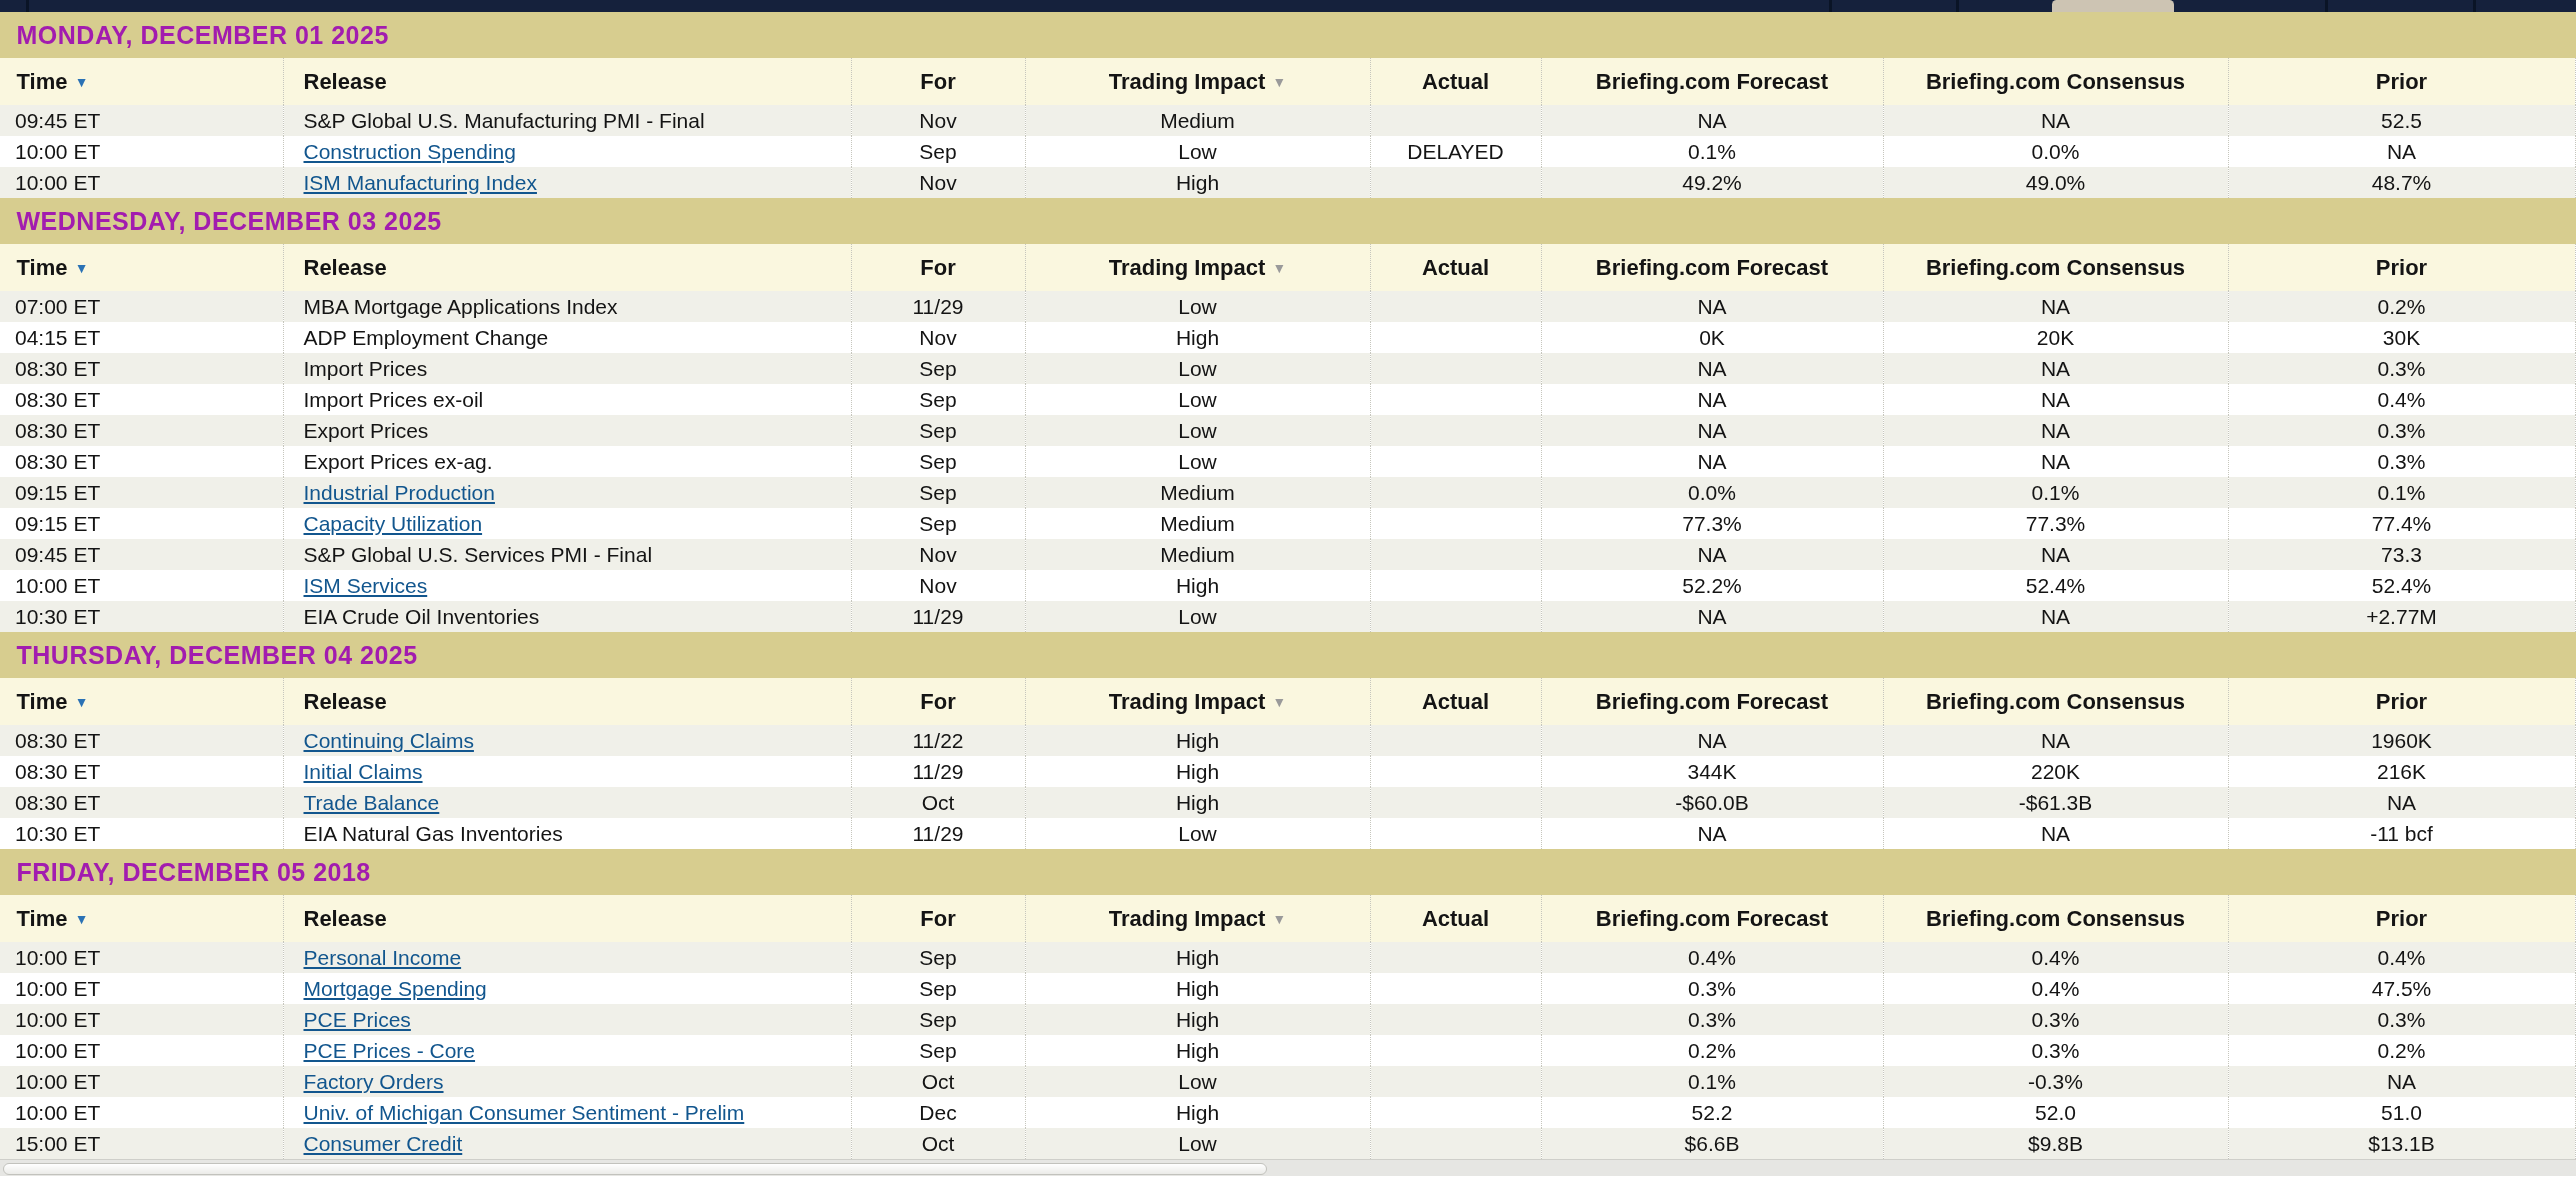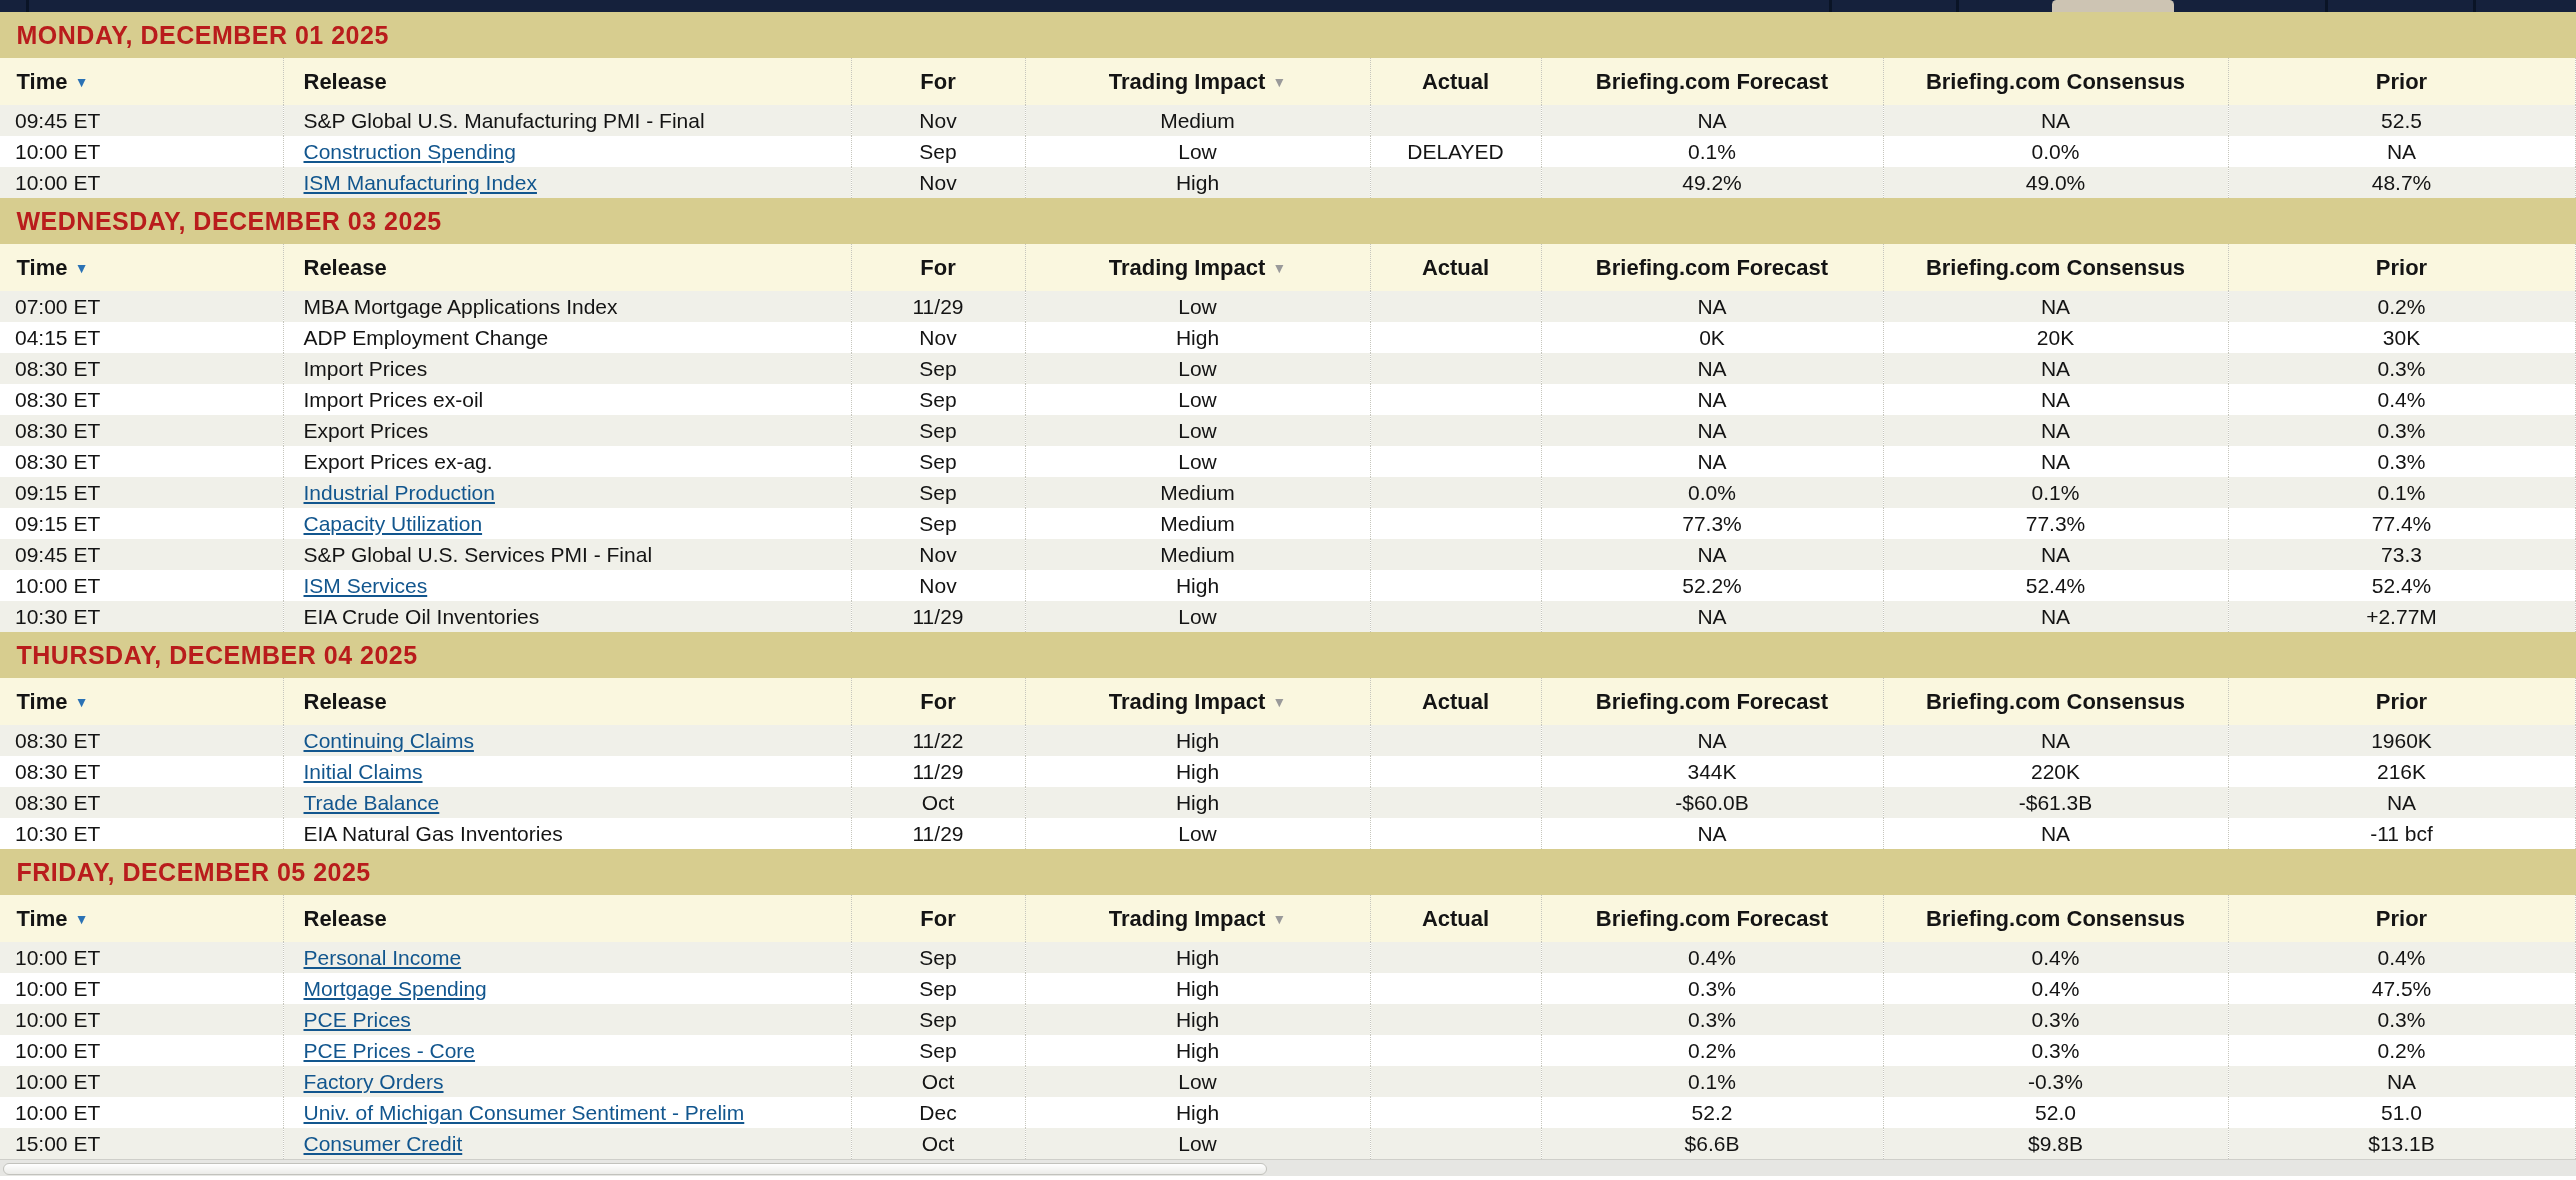--- a/index.html
+++ b/index.html
@@ -22,21 +22,21 @@
   }
   
   .topbar{position:relative;height:12px;background:var(--topbar);}
   .tab-sep{position:absolute;top:0;width:2.8px;height:12px;background:#0a1426;}
   .s1{left:26px;}.s2{left:1829px;}.s3{left:1956px;}.s4{left:2325px;}.s5{left:2473px;}
   .active-tab{position:absolute;top:0;left:2052px;width:122px;height:12px;
     background:#cdc4b3;border-radius:4.6px 4.6px 0 0;}
   
   .day-band{height:46px;background:var(--day-band);display:flex;align-items:center;
     padding-left:16.5px;}
-  .day-label{font-size:25px;font-weight:bold;color:#b91c1c;letter-spacing:0.5px;}
+  .day-label{font-size:25px;font-weight:bold;color:#a21caf;letter-spacing:0.5px;}
   
   table.releases{width:2472px;table-layout:fixed;border-collapse:collapse;}
   col.col-time{width:283px;}
   col.col-release{width:568px;}
   col.col-for{width:174px;}
   col.col-impact{width:345px;}
   col.col-actual{width:171px;}
   col.col-forecast{width:342px;}
   col.col-consensus{width:345px;}
   col.col-prior{width:347px;}
@@ -336,21 +336,21 @@
           <td class="c-for">11/29</td>
           <td class="c-impact">Low</td>
           <td class="c-actual"></td>
           <td class="c-forecast">NA</td>
           <td class="c-consensus">NA</td>
           <td class="c-prior">-11 bcf</td>
         </tr>
       </tbody>
     </table>
     <div class="day-band">
-      <span class="day-label">FRIDAY, DECEMBER 05 2025</span>
+      <span class="day-label">FRIDAY, DECEMBER 05 2018</span>
     </div>
     <table class="releases">
       <colgroup>
         <col class="col-time">
         <col class="col-release">
         <col class="col-for">
         <col class="col-impact">
         <col class="col-actual">
         <col class="col-forecast">
         <col class="col-consensus">

